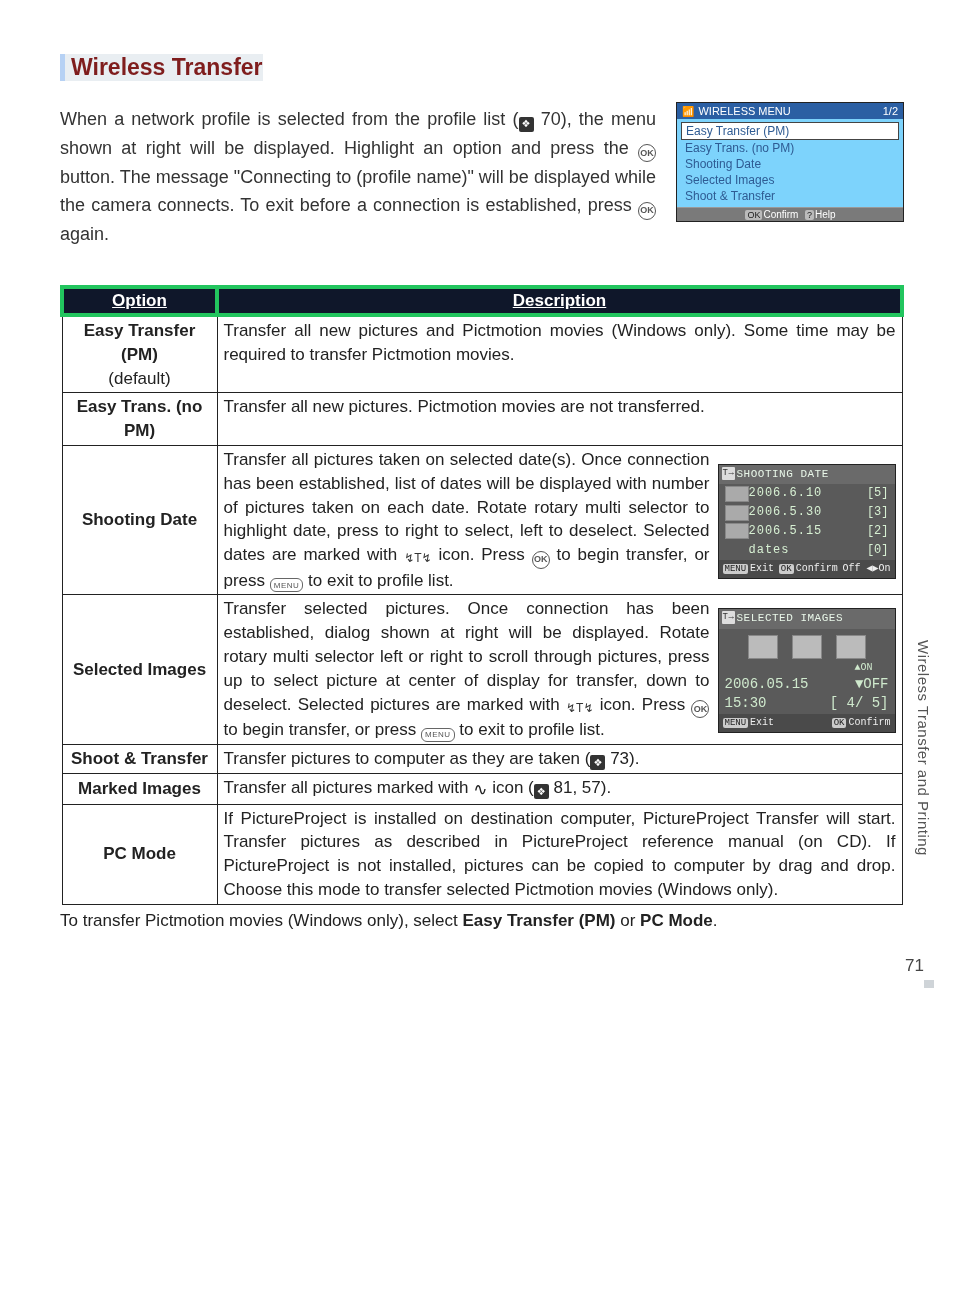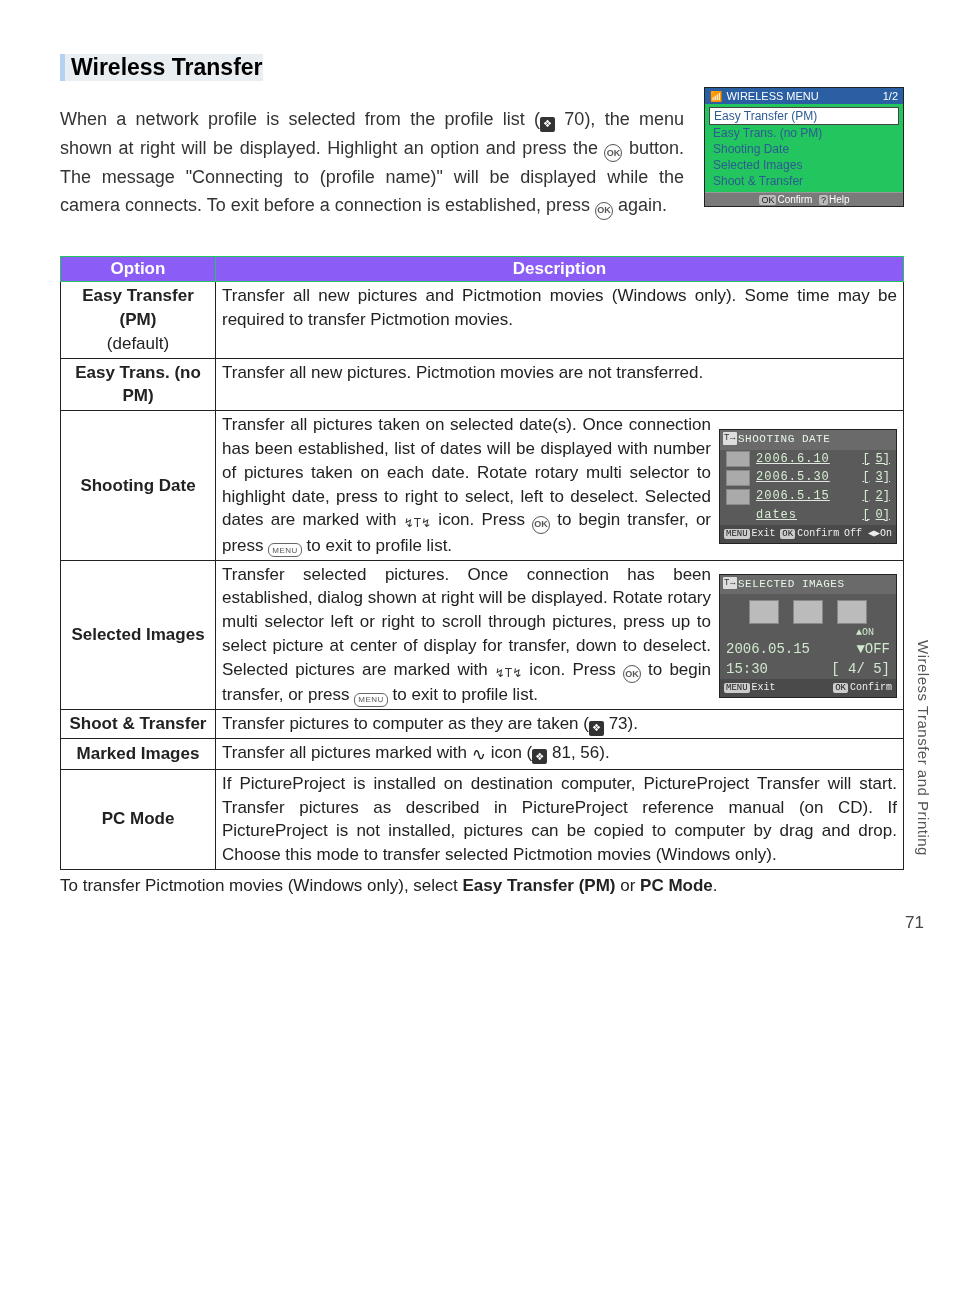--- a/index.html
+++ b/index.html
@@ -8,21 +8,21 @@
     padding: 40px 50px 40px 60px;
     font-family: "Segoe UI", "Helvetica Neue", Arial, sans-serif;
     background: #fff;
     color: #222;
     width: 954px;
     position: relative;
   }
   .heading {
     font-size: 23px;
     font-weight: 600;
-    color: #000000;
+    color: #7f1d1d;
     margin: 14px 0 6px 0;
     display: inline-block;
     border-left: 5px solid #b6d1f4;
     padding-left: 6px;
     background: #e9eef2;
   }
   .intro-wrap {
     display: flex;
     gap: 20px;
     align-items: flex-start;
@@ -67,25 +67,25 @@
     height: 14px;
     color: #555;
   }
   .transfer-glyph {
     font-size: 12px;
     color: #333;
   }
 
   
   .menu-shot {
-    width: 200px;
+    width: 228px;
     border: 1.5px solid #222;
     font-size: 12px;
-    background: #22c55e;
-    margin-top: 0;
+    background: #7dd3fc;
+    margin-top: 15px;
   }
   .menu-shot .ms-title {
     background: #2b5fa3;
     color: #fff;
     font-size: 11px;
     padding: 2px 5px;
     display: flex;
     justify-content: space-between;
     align-items: center;
   }
@@ -123,25 +123,26 @@
   }
 
   
   table.opt {
     border-collapse: collapse;
     width: 100%;
     margin-top: 18px;
     font-size: 17px;
   }
   table.opt th {
-    background: #8b5cf6;
+    background: #0f172a;
     color: #fff;
     font-weight: 600;
-    border: 1px solid #22c55e;
+    border: 4px solid #22c55e;
     padding: 2px 8px;
+    text-decoration: underline;
   }
   table.opt td {
     border: 1px solid #222;
     padding: 2px 6px;
     vertical-align: top;
     line-height: 1.4;
   }
   table.opt .optname {
     font-weight: 700;
     text-align: center;
@@ -185,22 +186,21 @@
     font-size: 9px;
     background: #ddd;
     color: #333;
     padding: 0 1px;
     border-radius: 1px;
   }
   .inset .row {
     display: flex;
     align-items: center;
     padding: 1px 6px;
-    gap: 6px;
-    text-decoration: underline;
+    gap: 0;
   }
   .inset .row .thumb {
     width: 24px;
     height: 16px;
     background: #aaa;
     border: 1px solid #888;
     display: inline-block;
   }
   .inset .row .lab { flex: 1; letter-spacing: 1px; color: #d7f0d3; }
   .inset .row .val { color: #d7f0d3; }
@@ -267,21 +267,21 @@
     position: absolute;
     right: 20px;
     top: 980px;
     width: 10px;
     height: 44px;
     background: #cfd4d8;
   }
   .page-num {
     position: absolute;
     right: 30px;
-    bottom: 20px;
+    bottom: 12px;
     font-size: 17px;
     color: #444;
   }
 </style>
 </head>
 <body>
 
 
 
 
@@ -416,21 +416,21 @@
     <tr>
       <td class="optname">Shoot &amp; Transfer</td>
       <td>
         <span>Transfer pictures to computer as they are taken (</span><span class="inline-icon ref-icon-sm">❖</span>&nbsp;<span>73</span><span>).</span>
       </td>
     </tr>
 
     <tr>
       <td class="optname">Marked Images</td>
       <td>
-        <span>Transfer all pictures marked with </span><span class="inline-icon">∿</span><span> icon (</span><span class="inline-icon ref-icon-sm">❖</span>&nbsp;<span>81, 56</span><span>).</span>
+        <span>Transfer all pictures marked with </span><span class="inline-icon">∿</span><span> icon (</span><span class="inline-icon ref-icon-sm">❖</span>&nbsp;<span>81, 57</span><span>).</span>
       </td>
     </tr>
 
     <tr>
       <td class="optname">PC Mode</td>
       <td style="text-align:justify;">If PictureProject is installed on destination computer, PictureProject Transfer will start. Transfer pictures as described in PictureProject reference manual (on CD). If PictureProject is not installed, pictures can be copied to computer by drag and drop. Choose this mode to transfer selected Pictmotion movies (Windows only).</td>
     </tr>
   </tbody>
 </table>
 

